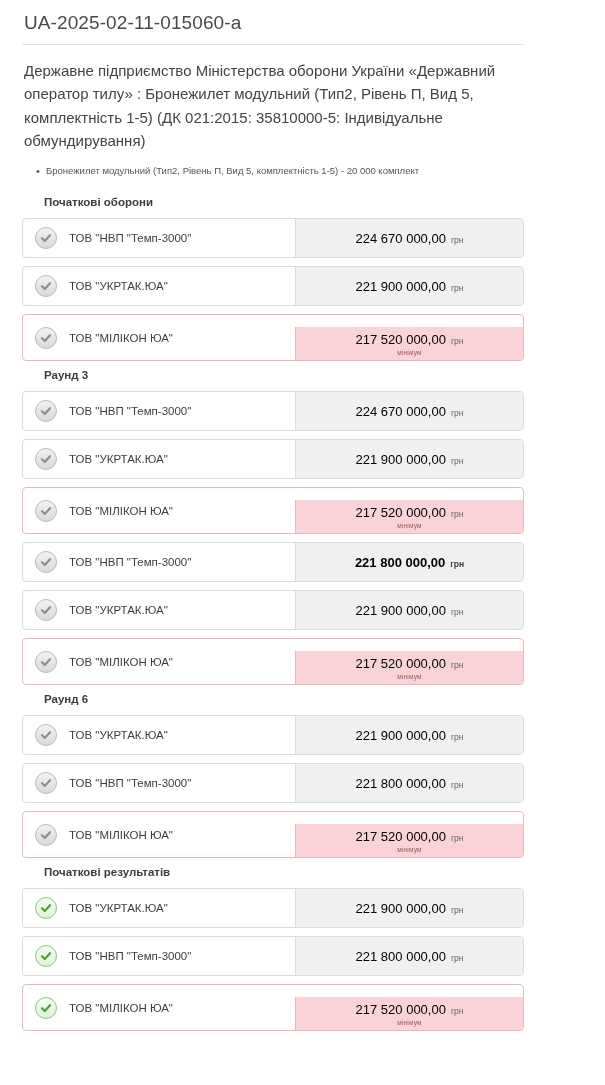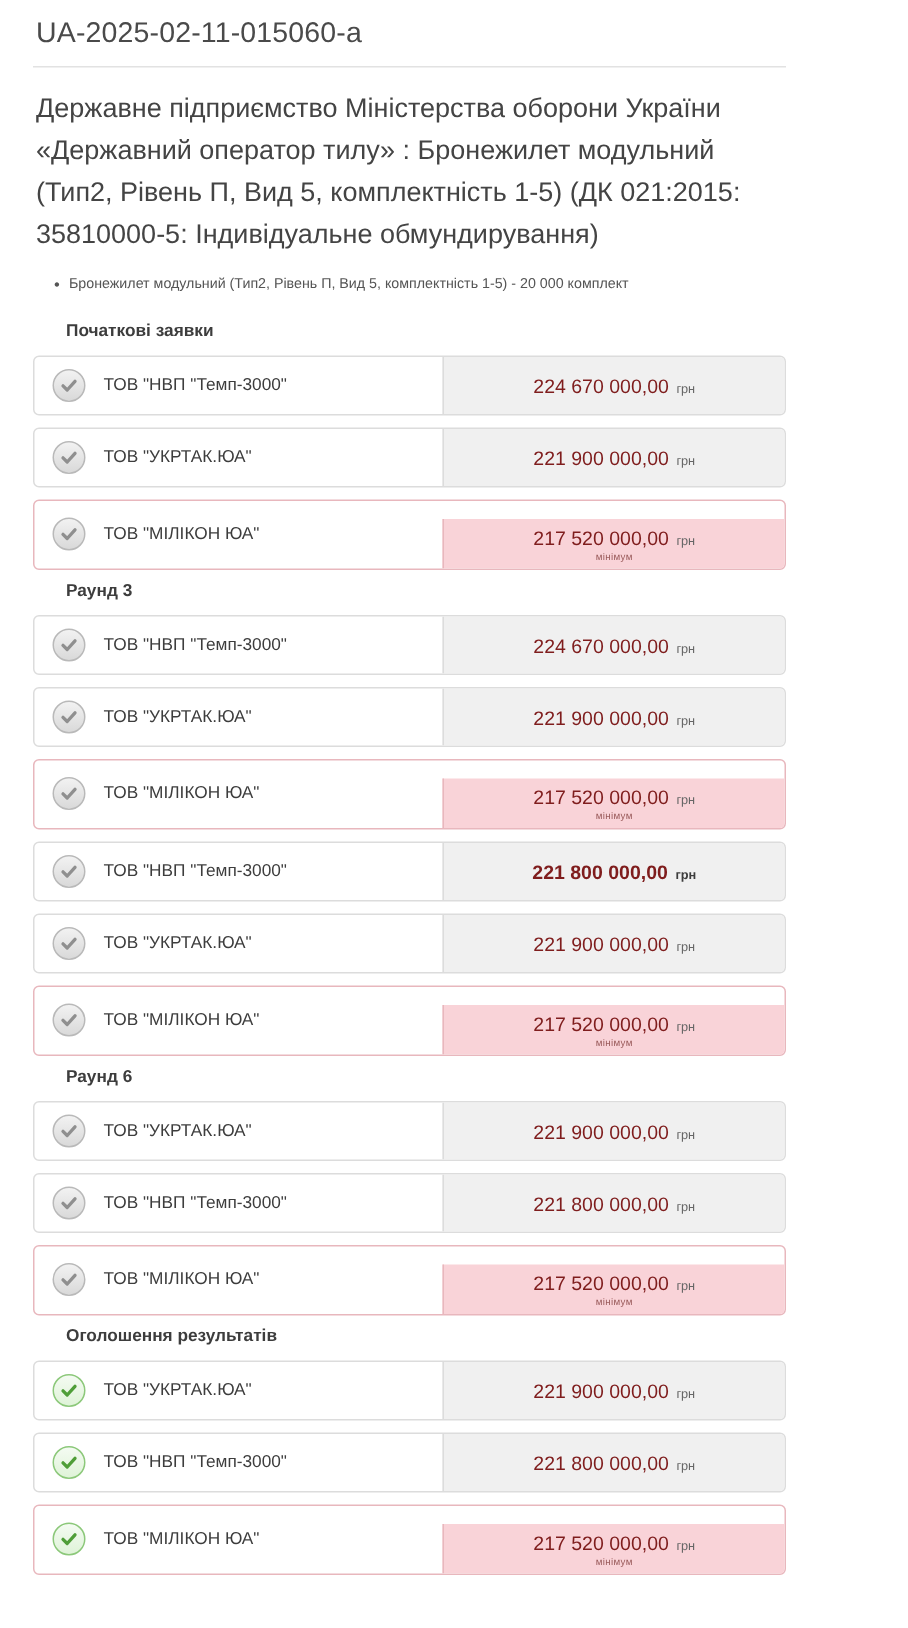--- a/index.html
+++ b/index.html
@@ -22,21 +22,21 @@
   .auction-title {
     font-size: 19px;
     font-weight: 400;
     color: #4a4a4a;
     padding: 12px 0 10px 2px;
     border-bottom: 1px solid #e2e2e2;
     margin: 0 0 14px 0;
     letter-spacing: 0.1px;
   }
   .description {
-    font-size: 18px;
+    font-size: 15px;
     line-height: 1.55;
     color: #444444;
     margin: 0 0 12px 2px;
   }
   .items-list {
     margin: 0 0 18px 0;
     padding: 0;
     list-style: none;
   }
   .items-list li {
@@ -120,21 +120,21 @@
     text-align: center;
   }
   .amount-line {
     display: flex;
     align-items: baseline;
     justify-content: center;
     white-space: nowrap;
   }
   .amount-value {
     font-size: 13px;
-    color: #7f1d1d;
+    color: #000000;
   }
   .amount-currency {
     font-size: 8.5px;
     color: #666666;
     margin-left: 5px;
     text-align: center;
   }
   .amount-note {
     font-size: 6.5px;
     color: #9a5b5b;
@@ -161,21 +161,21 @@
 <body>
 
 <div class="page">
   <h1 class="auction-title">UA-2025-02-11-015060-a</h1>
   <p class="description">Державне підприємство Міністерства оборони України «Державний оператор тилу» : Бронежилет модульний (Тип2, Рівень П, Вид 5, комплектність 1-5) (ДК 021:2015: 35810000-5: Індивідуальне обмундирування)</p>
   <ul class="items-list">
     <li>Бронежилет модульний (Тип2, Рівень П, Вид 5, комплектність 1-5) - 20 000 комплект</li>
   </ul>
   <div id="stages-container">
       <div class="stage">
-        <div class="stage-title">Початкові заявки</div>
+        <div class="stage-title">Початкові оборони</div>
         <div class="bid-row">
           <div class="bidder">
             <span class="status-icon grey">
               <svg width="14" height="14" viewBox="0 0 14 14">
                 <path d="M3 7.2 L5.8 10 L11 4.2" fill="none" stroke="#8f8f8f" stroke-width="2.2" stroke-linecap="round" stroke-linejoin="round"></path>
               </svg>
             </span>
             <span class="bidder-name">ТОВ "НВП "Темп-3000"</span>
           </div>
           <div class="amount-cell">
@@ -368,21 +368,21 @@
           <div class="amount-cell">
             <div class="amount-line">
               <span class="amount-value">217 520 000,00</span>
               <span class="amount-currency">грн</span>
             </div>
             <div class="amount-note">мінімум</div>
           </div>
         </div>
       </div>
       <div class="stage">
-        <div class="stage-title">Оголошення результатів</div>
+        <div class="stage-title">Початкові результатів</div>
         <div class="bid-row">
           <div class="bidder">
             <span class="status-icon green">
               <svg width="14" height="14" viewBox="0 0 14 14">
                 <path d="M3 7.2 L5.8 10 L11 4.2" fill="none" stroke="#4f9e38" stroke-width="2.2" stroke-linecap="round" stroke-linejoin="round"></path>
               </svg>
             </span>
             <span class="bidder-name">ТОВ "УКРТАК.ЮА"</span>
           </div>
           <div class="amount-cell">

